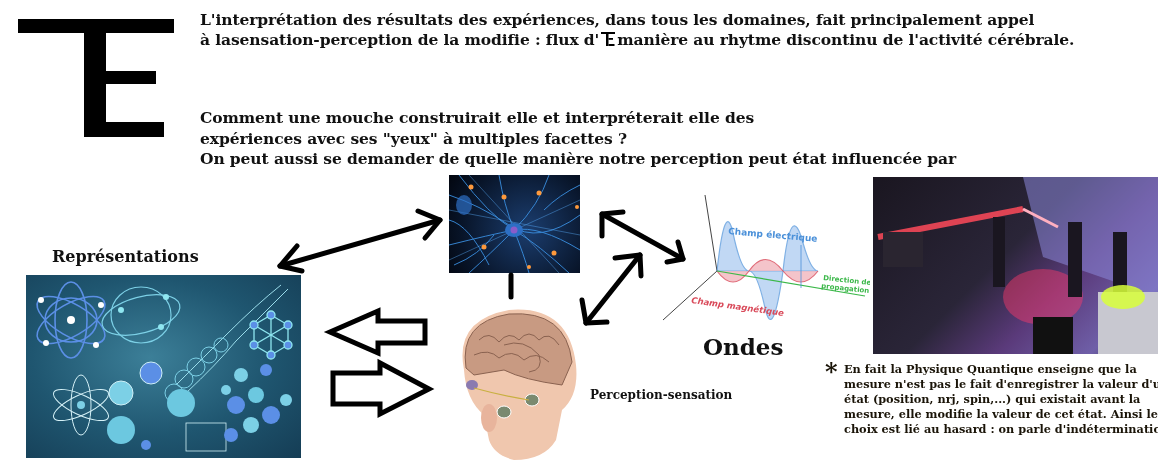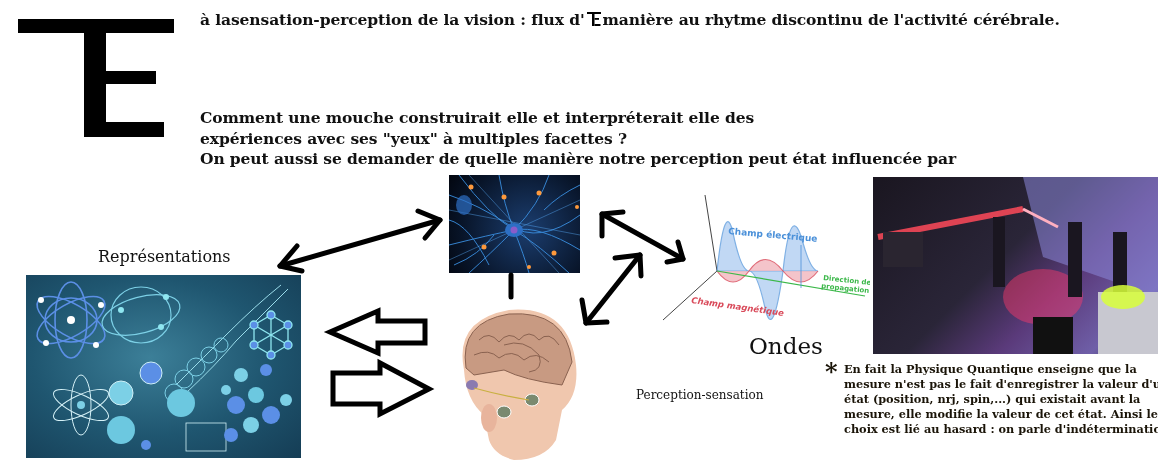--- a/index.html
+++ b/index.html
@@ -6,21 +6,21 @@
   body { width:1158px; height:470px; position:relative; overflow:hidden;
          font-family: "DejaVu Serif", "Liberation Serif", serif; color:#111; }
   .abs { position:absolute; }
   .logo { left:14px; top:14px; width:160px; height:130px; }
   .intro { left:200px; top:10px; font-size:15.5px; font-weight:bold; line-height:20px; white-space:nowrap; letter-spacing:-0.1px;}
   .intro .l { display:block; }
   .q { left:200px; top:64px; font-size:15.5px; font-weight:bold; line-height:20.5px; white-space:nowrap; letter-spacing:-0.1px;margin-top:44px;}
   .q .l { display:block; }
   .inline-logo { display:inline-block; width:14px; height:14px; vertical-align:-1px; margin:0 2px; }
   .star { font-size:22px; font-weight:bold; line-height:0; position:relative; top:-4px; }
-  .label { font-weight:normal; white-space:nowrap;margin-left:46px; }
+  .label { font-weight:bold; white-space:nowrap; }
   .lbl-rep { left:52px; top:247px; font-size:16px; }
   .lbl-ondes { left:703px; top:333px; font-size:23px; }
   .lbl-perc { left:590px; top:388px; font-size:12px; }
   .img { overflow:hidden; }
   .img-rep { left:26px; top:275px; width:275px; height:183px;
      background: radial-gradient(ellipse at 45% 45%, #3c7f98 0%, #1f5670 55%, #153d55 100%); }
   .img-neuron { left:449px; top:175px; width:131px; height:98px;
      background: radial-gradient(circle at 60% 55%, #1b3d6e 0%, #081428 70%, #02060f 100%); }
   .img-wave { left:655px; top:193px; width:215px; height:140px; }
   .img-laser { left:873px; top:177px; width:286px; height:177px;
@@ -38,21 +38,22 @@
 <div class="abs logo">
   <svg width="160" height="130" viewBox="0 0 160 130">
     <rect x="4" y="5" width="158" height="14" fill="#000"></rect>
     <rect x="70" y="19" width="22" height="104" fill="#000"></rect>
     <rect x="92" y="57" width="50" height="13" fill="#000"></rect>
     <rect x="92" y="108" width="58" height="15" fill="#000"></rect>
   </svg>
 </div>
 
 <div class="abs intro">
-  <span class="l"><span>à lasensation-perception de la vision : flux d'</span><svg class="inline-logo" viewBox="0 0 14 14">
+  <span class="l">L'interprétation des résultats des expériences, dans tous les domaines, fait principalement appel</span>
+  <span class="l"><span>à lasensation-perception de la modifie : flux d'</span><svg class="inline-logo" viewBox="0 0 14 14">
         <rect x="0" y="0" width="14" height="2" fill="#000"></rect>
         <rect x="5" y="2" width="2.5" height="12" fill="#000"></rect>
         <rect x="7.5" y="6" width="4.5" height="1.8" fill="#000"></rect>
         <rect x="7.5" y="12" width="6" height="2" fill="#000"></rect>
       </svg><span>manière au rhytme discontinu de l'activité cérébrale.</span></span>
 </div>
 
 <div class="abs q">
   <span class="l">Comment une mouche construirait elle et interpréterait elle des</span>
   <span class="l">expériences avec ses "yeux" à multiples facettes ?</span>

